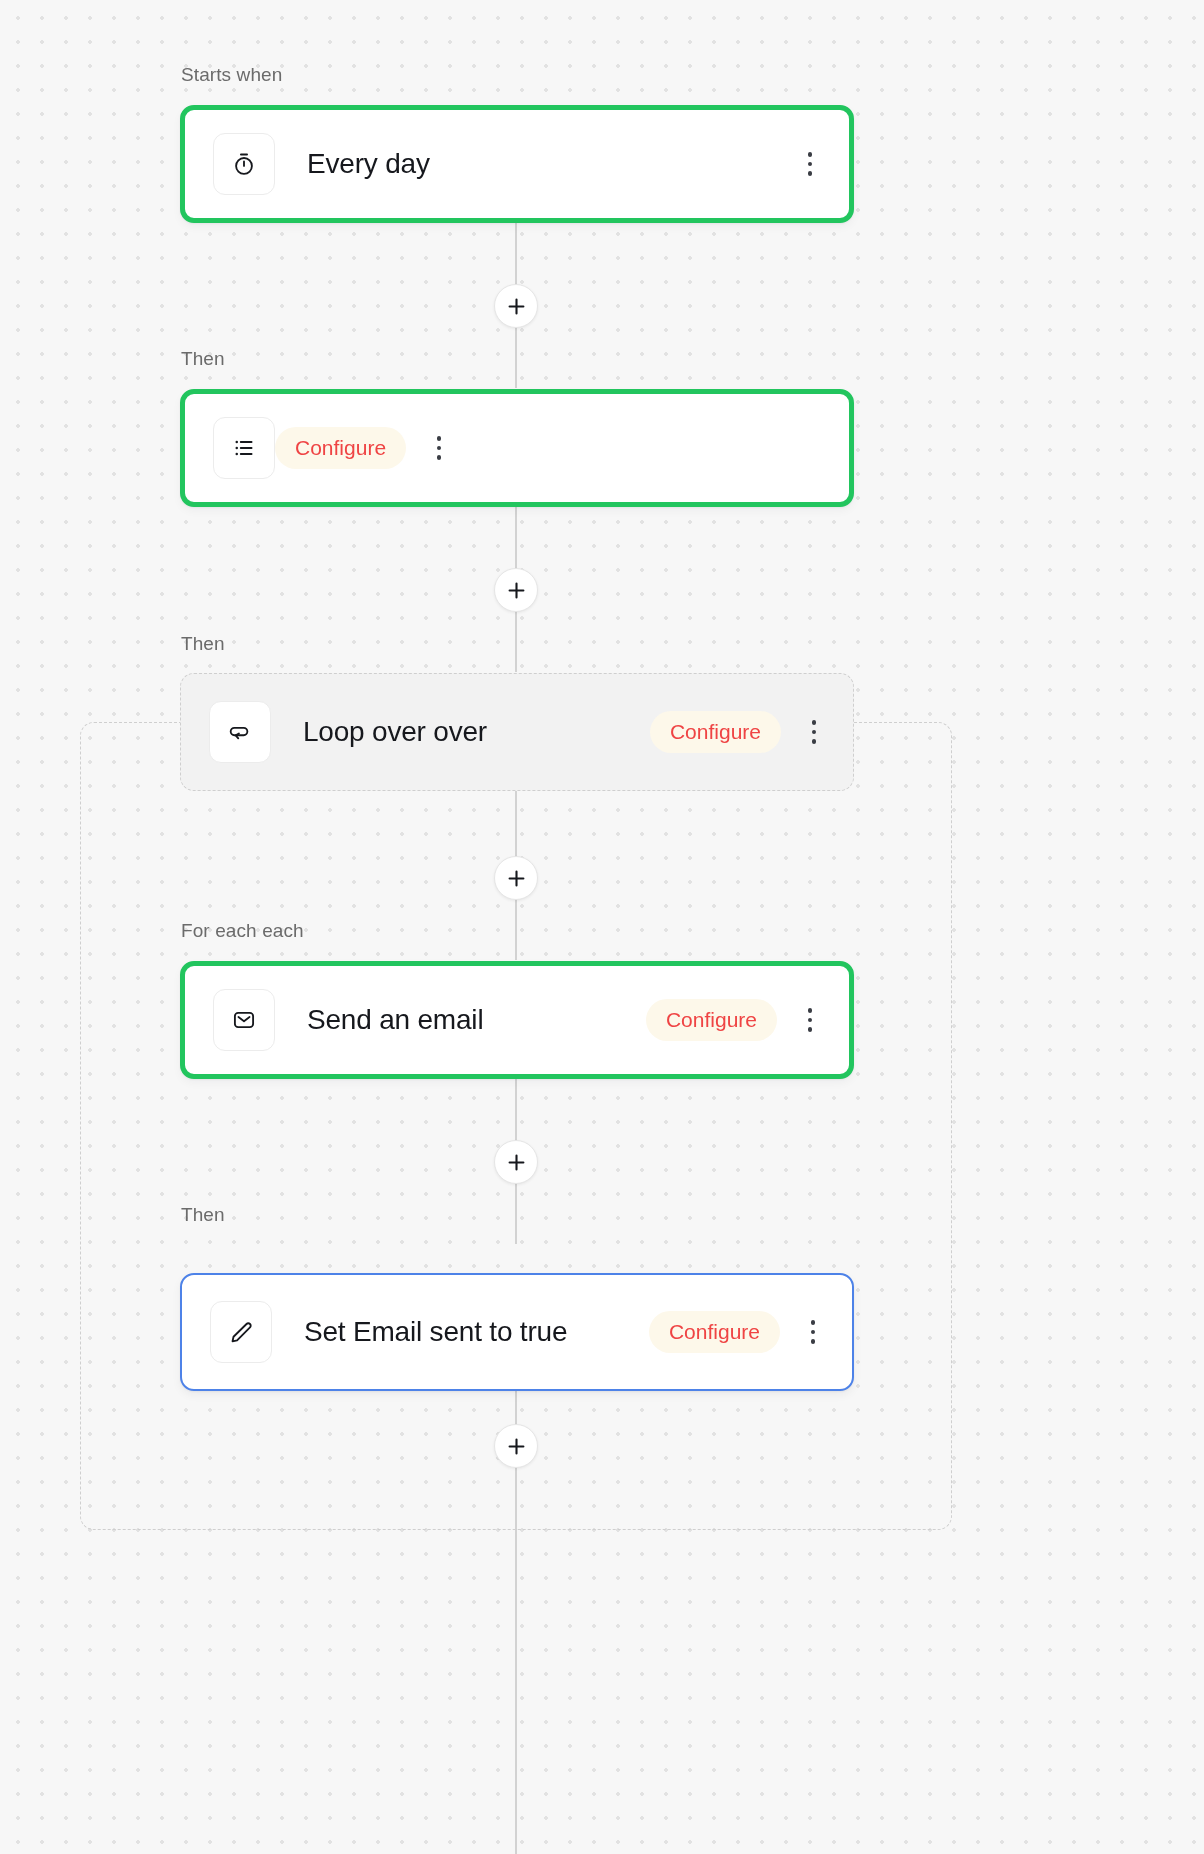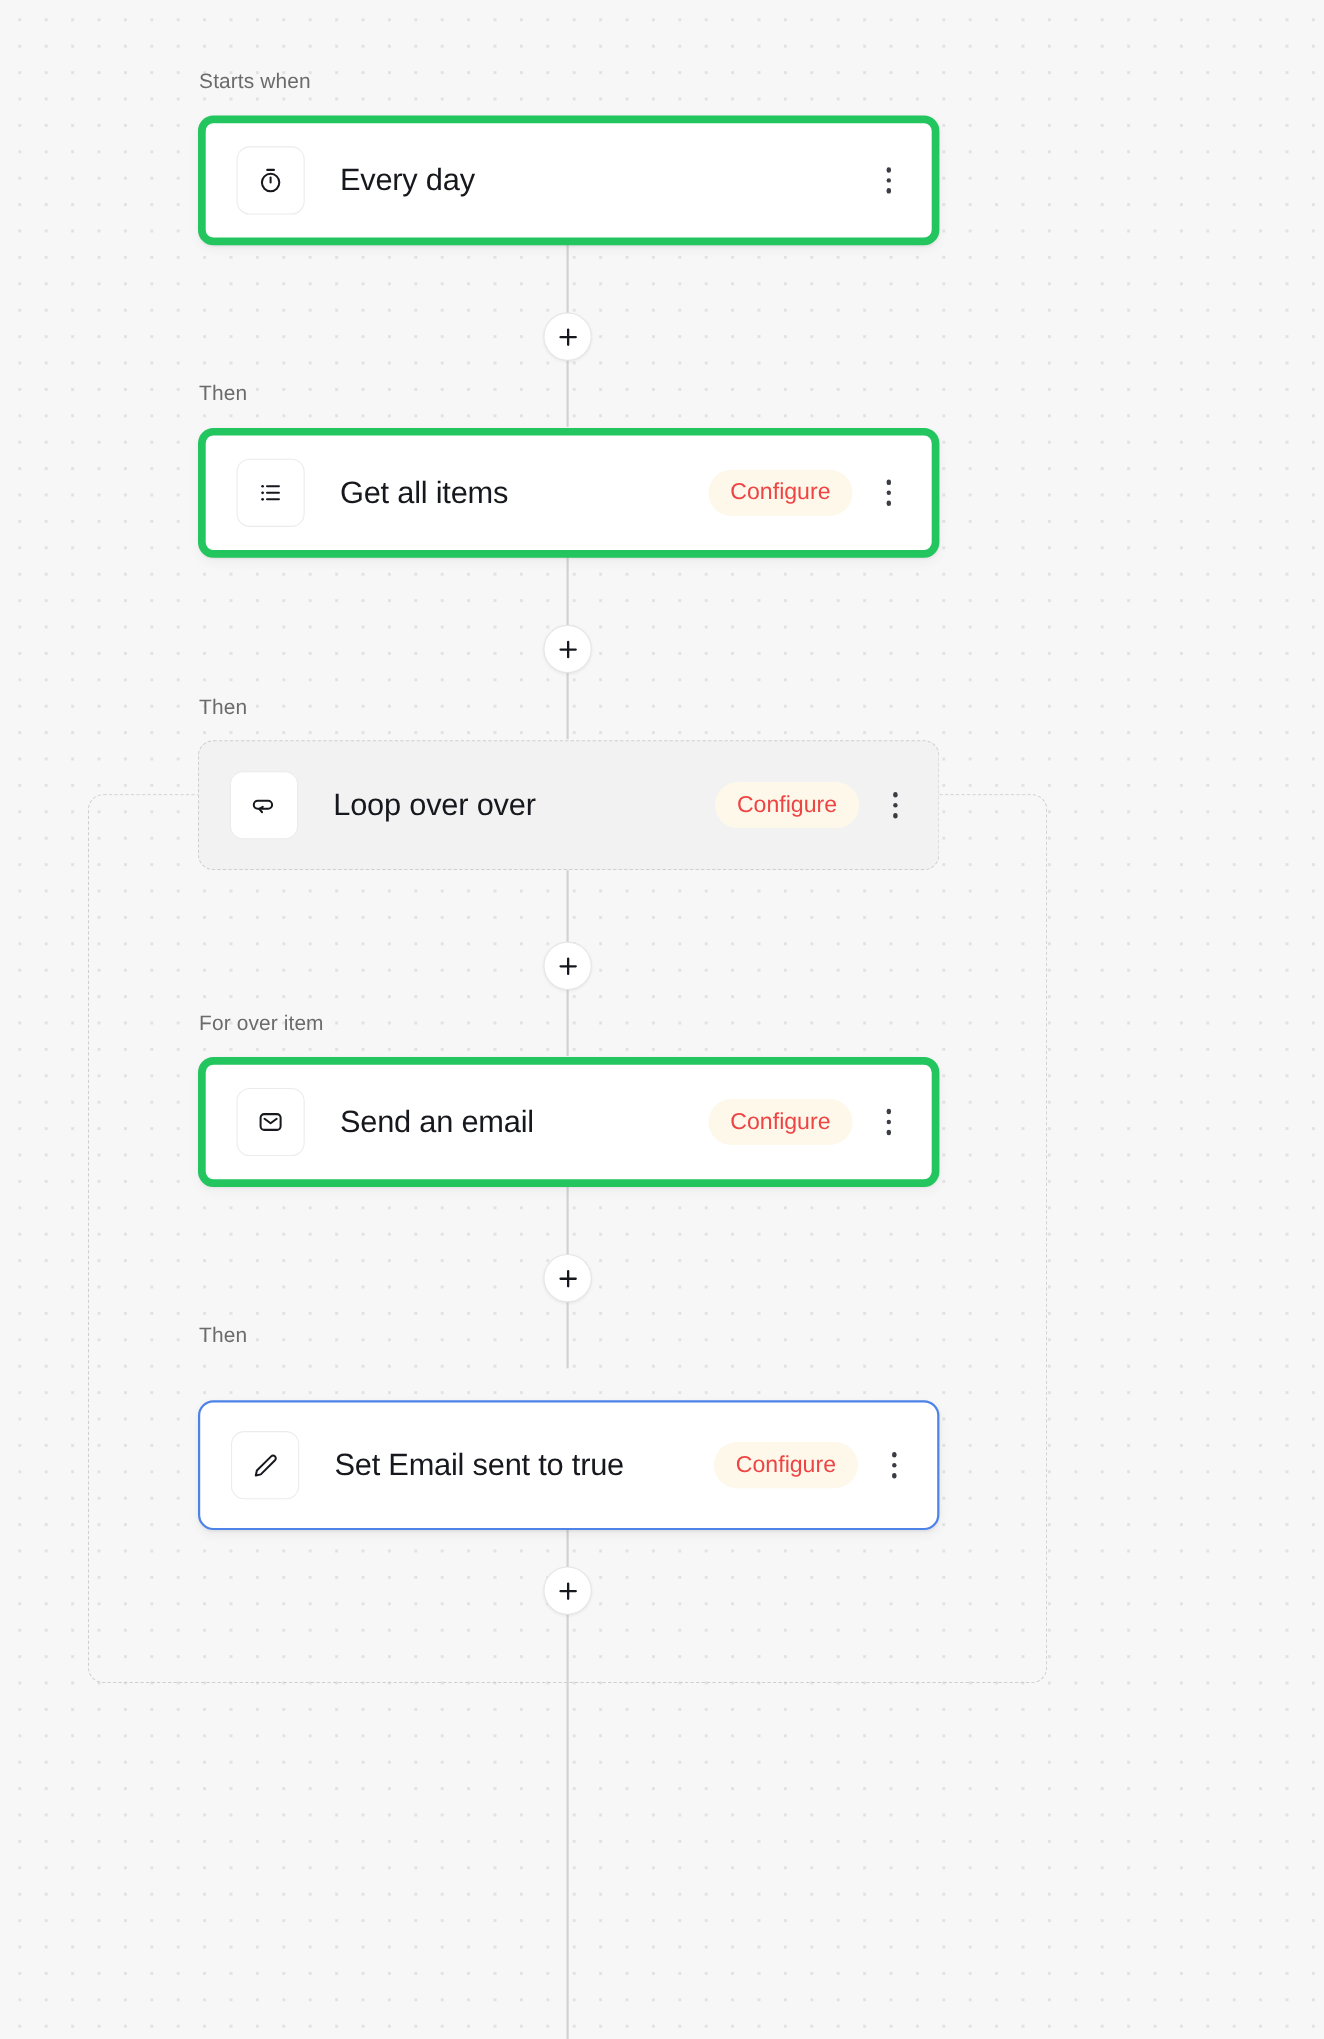--- a/index.html
+++ b/index.html
@@ -76,21 +76,21 @@
   }
 
   
   .card {
     position: absolute;
     left: 180px;
     width: 674px;
     height: 118px;
     border-radius: 14px;
     background: #ffffff;
-    border: 7px solid #22c55e;
+    border: 5px solid #22c55e;
     box-shadow: 0 1px 2px rgba(16,24,40,0.05), 0 4px 10px rgba(16,24,40,0.04);
     display: flex;
     align-items: center;
     padding: 0 22px 0 28px;
     z-index: 3;
   }
 
   .card.loop-card {
     background: #f2f2f2;
     border: 1.6px dashed #cfcfcf;
@@ -224,21 +224,20 @@
 
   <div class="card" style="top:389px;">
     <div class="card-icon">
       <svg width="26" height="26" viewBox="0 0 24 24" fill="none" aria-hidden="true">
         <path d="M9 6.5 H19 M9 12 H19 M9 17.5 H19" stroke="#16181d" stroke-width="1.7" stroke-linecap="round"></path>
         <circle cx="5.3" cy="6.5" r="1.15" fill="#16181d"></circle>
         <circle cx="5.3" cy="12" r="1.15" fill="#16181d"></circle>
         <circle cx="5.3" cy="17.5" r="1.15" fill="#16181d"></circle>
       </svg>
     </div>
-    <div class="card-title">Get all items</div>
     <div class="configure-badge">Configure</div>
     <div class="dots-menu">
       <i></i>
       <i></i>
       <i></i>
     </div>
   </div>
 
   <div class="group-label" style="top:633px;">Then</div>
 
@@ -251,21 +250,21 @@
     </div>
     <div class="card-title">Loop over over</div>
     <div class="configure-badge">Configure</div>
     <div class="dots-menu">
       <i></i>
       <i></i>
       <i></i>
     </div>
   </div>
 
-  <div class="group-label" style="top:920px;">For over item</div>
+  <div class="group-label" style="top:920px;">For each each</div>
 
   <div class="card" style="top:961px;">
     <div class="card-icon">
       <svg width="26" height="26" viewBox="0 0 24 24" fill="none" aria-hidden="true">
         <rect x="3.6" y="5.4" width="16.8" height="13.2" rx="3" stroke="#16181d" stroke-width="1.7"></rect>
         <path d="M6.9 9.3 L12 13.1 L17.1 9.3" stroke="#16181d" stroke-width="1.7" stroke-linecap="round" stroke-linejoin="round"></path>
       </svg>
     </div>
     <div class="card-title">Send an email</div>
     <div class="configure-badge">Configure</div>

